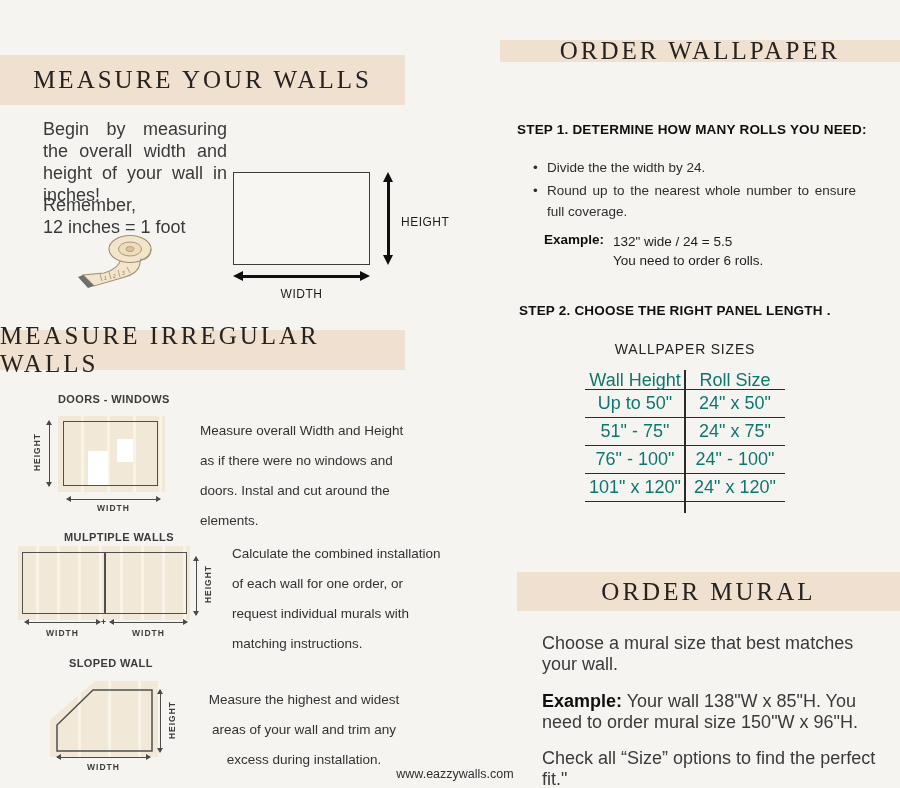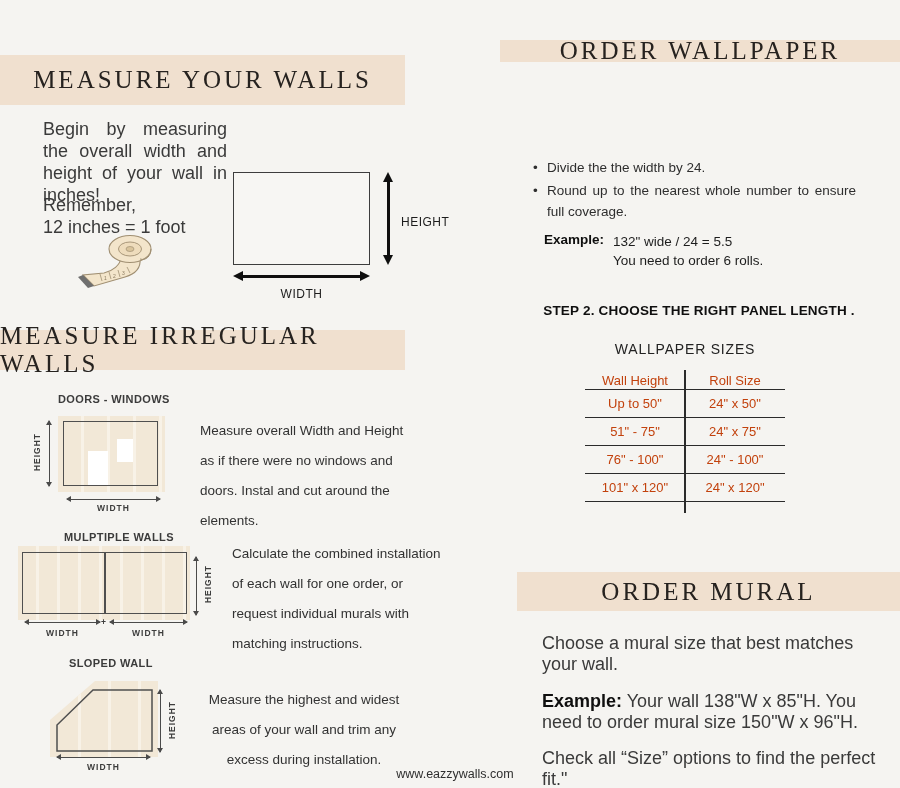--- a/index.html
+++ b/index.html
@@ -38,21 +38,21 @@
   .thin-arrow-v::after { bottom:-1px; border-top:5px solid #4a4a4a; }
 
   .sec-label { position:absolute; font-size:11px; font-weight:700; letter-spacing:.4px; color:#3b3b3b; }
   .dim-label { position:absolute; font-size:8.5px; font-weight:600; letter-spacing:1px; color:#3d3d3d; text-align:center; }
   .vlabel { transform:rotate(-90deg); transform-origin:center; width:44px; }
 
   .panel-strip { position:absolute; background:repeating-linear-gradient(90deg,#f2e8d7 0px,#f2e8d7 23px,#f8f2e7 23px,#f8f2e7 26px); }
   .wall-rect { position:absolute; border:1.5px solid #4f4f4f; }
 
   
-  .wp-table { position:absolute; left:585px; top:371px; width:200px; color:#c2410c; font-size:13px; }
+  .wp-table { position:absolute; left:585px; top:371px; width:200px; color:#0f766e; font-size:18px; }
   .wp-row { display:flex; border-bottom:1.6px solid #2b2b2b; }
   .wp-row.header { height:19px; }
   .wp-row.data { height:28px; }
   .wp-cell { width:100px; display:flex; align-items:center; justify-content:center; }
   .wp-divider { position:absolute; left:99px; top:-1px; width:1.6px; height:143px; background:#2b2b2b; }
 
   .bullet-item { position:relative; padding-left:15px; text-align:justify; font-size:13.5px; line-height:21px; color:#2e2e2e; margin-bottom:2px; }
   .bullet-item .dot { position:absolute; left:1px; top:0; }
 </style>
 </head>
@@ -143,41 +143,42 @@
   <div class="thin-arrow-v" style="left:160px; top:690px; height:62px;"></div>
   <div class="dim-label vlabel" style="left:150px; top:715px;">HEIGHT</div>
   <div class="thin-arrow-h" style="left:57px; top:757px; width:93px;"></div>
   <div class="dim-label" style="left:57px; top:762px; width:93px;">WIDTH</div>
   <div class="abs small-text" style="left:204px; top:685px; width:200px;text-align:center;">Measure the highest and widest areas of your wall and trim any excess during installation.</div>
 
   <div class="band" style="left:500px; top:40px; width:400px; height:22px;">
     <div class="band-title">ORDER WALLPAPER</div>
   </div>
 
+  <div class="abs bold-head" style="left:517px; top:122px; width:360px;">STEP 1. DETERMINE HOW MANY ROLLS YOU NEED:</div>
 
   <div class="abs" style="left:532px; top:157px; width:324px;">
     <div class="bullet-item">
       <span class="dot">•</span>
       <span>Divide the the width by 24.</span>
     </div>
     <div class="bullet-item">
       <span class="dot">•</span>
       <span>Round up to the nearest whole number to ensure full coverage.</span>
     </div>
   </div>
 
   <div class="abs" style="left:544px; top:232px; display:flex; font-size:13.5px; color:#1d1d1d;">
     <div style="font-weight:700; width:69px; color:#0f0f0f;">Example:</div>
     <div style="line-height:19px;">
       <div>132" wide / 24 = 5.5</div>
       <div>You need to order 6 rolls.</div>
     </div>
   </div>
 
-  <div class="abs bold-head" style="left:519px; top:303px; width:360px;text-align:center;">STEP 2. CHOOSE THE RIGHT PANEL LENGTH .</div>
+  <div class="abs bold-head" style="left:519px; top:303px; width:360px;">STEP 2. CHOOSE THE RIGHT PANEL LENGTH .</div>
 
   <div class="abs" style="left:585px; top:341px; width:200px; text-align:center; font-size:14px; letter-spacing:.8px; color:#222222;">WALLPAPER SIZES</div>
 
   <div class="wp-table">
     <div class="wp-row header">
       <div class="wp-cell">Wall Height</div>
       <div class="wp-cell">Roll Size</div>
     </div>
     <div class="wp-row data">
       <div class="wp-cell">Up to 50"</div>

